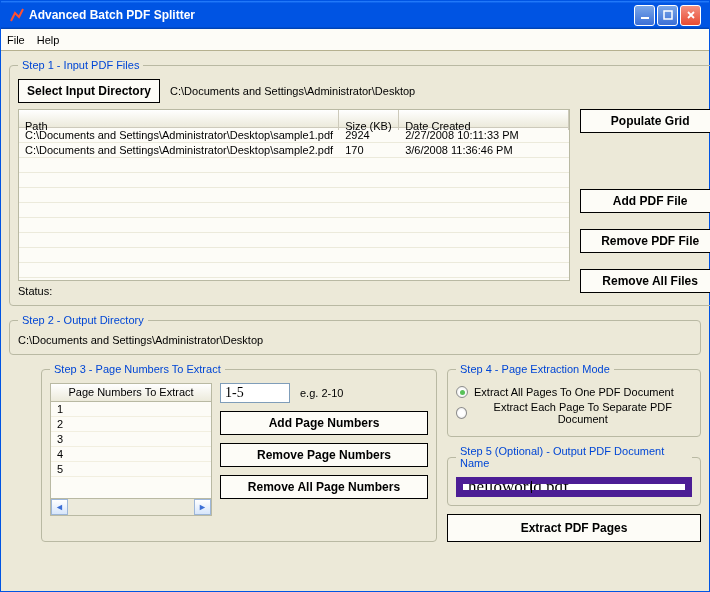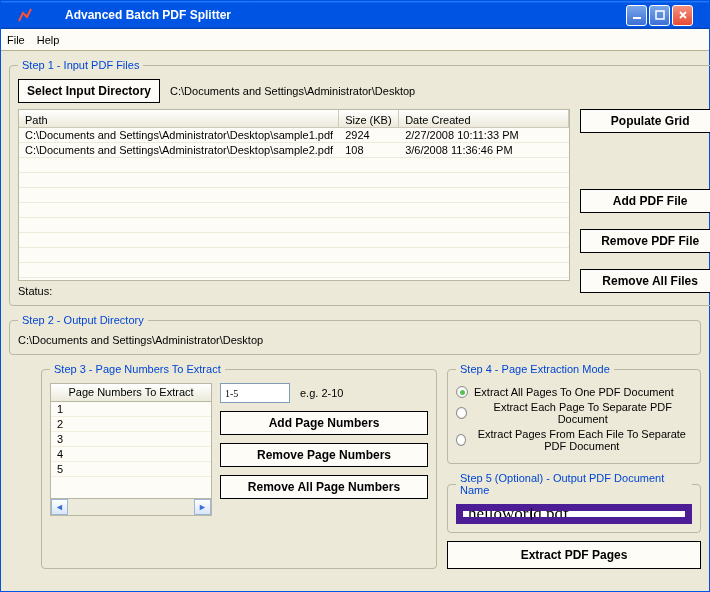--- a/index.html
+++ b/index.html
@@ -14,23 +14,22 @@
   background: #ece9d8;
   border: 1px solid #0054e3;
   display: flex;
   flex-direction: column;
 }
 .titlebar {
   height: 28px;
   background: linear-gradient(to bottom, #2a82ff 0%, #0054e3 8%, #0054e3 92%, #003fa8 100%);
   display: flex;
   align-items: center;
-  padding: 0 16px;
+  padding: 0 8px;
   color: #fff;
-  gap: 28px;
 }
 .titlebar .appicon {
   width: 16px; height: 16px;
   margin-right: 4px;
 }
 .title-text {
   font-weight: bold;
   font-size: 12px;
   flex: 1;
 }
@@ -103,21 +102,21 @@
   background: #fdfcf7;
   overflow: hidden;
 }
 .grid-header {
   display: flex;
   background: linear-gradient(to bottom, #fff, #eceadb);
   border-bottom: 1px solid #cdcabb;
   height: 18px;
 }
 .grid-header div {
-  padding: 4px 6px;
+  padding: 10px 6px;
   border-right: 1px solid #cdcabb;
 }
 .col-path { flex: 1; }
 .col-size { width: 60px; text-align: left; }
 .col-date { width: 170px; }
 .grid-rows { }
 .grid-row {
   display: flex;
   height: 15px;
   border-bottom: 1px solid #eceadb;
@@ -185,21 +184,21 @@
 .page-input-row {
   display: flex;
   align-items: center;
   gap: 10px;
 }
 .page-input-row input {
   width: 70px;
   border: 1px solid #7f9db9;
   padding: 2px 4px;
   font-family: Tahoma;
-  font-size: 10px;
+  font-size: 14px;
   height: 20px;
 }
 .radio-row {
   display: flex;
   align-items: center;
   gap: 6px;
   margin: 3px 0;
   text-align: center;
 }
 .radio {
@@ -284,21 +283,21 @@
               <div class="col-date">Date Created</div>
             </div>
             <div class="grid-rows">
               <div class="grid-row">
                 <div class="col-path">C:\Documents and Settings\Administrator\Desktop\sample1.pdf</div>
                 <div class="col-size">2924</div>
                 <div class="col-date">2/27/2008 10:11:33 PM</div>
               </div>
               <div class="grid-row">
                 <div class="col-path">C:\Documents and Settings\Administrator\Desktop\sample2.pdf</div>
-                <div class="col-size">108</div>
+                <div class="col-size">170</div>
                 <div class="col-date">3/6/2008 11:36:46 PM</div>
               </div>
               <div class="grid-row">
                   <div class="col-path"></div>
                   <div class="col-size"></div>
                   <div class="col-date"></div>
                 </div>
               <div class="grid-row">
                   <div class="col-path"></div>
                   <div class="col-size"></div>
@@ -392,24 +391,20 @@
         <fieldset>
           <legend>Step 4 - Page Extraction Mode</legend>
           <div class="radio-row">
             <div class="radio selected"></div>
             <span>Extract All Pages To One PDF Document</span>
           </div>
           <div class="radio-row">
             <div class="radio"></div>
             <span>Extract Each Page To Separate PDF Document</span>
           </div>
-          <div class="radio-row">
-            <div class="radio"></div>
-            <span>Extract Pages From Each File To Separate PDF Document</span>
-          </div>
         </fieldset>
 
         <fieldset>
           <legend>Step 5 (Optional) - Output PDF Document Name</legend>
           <div class="text-input-wrap">
             <input class="text-input" type="text" value="helloworld.pdf" style="">
             <div class="cursor-line" style="left:75px"></div>
           </div>
         </fieldset>
 

